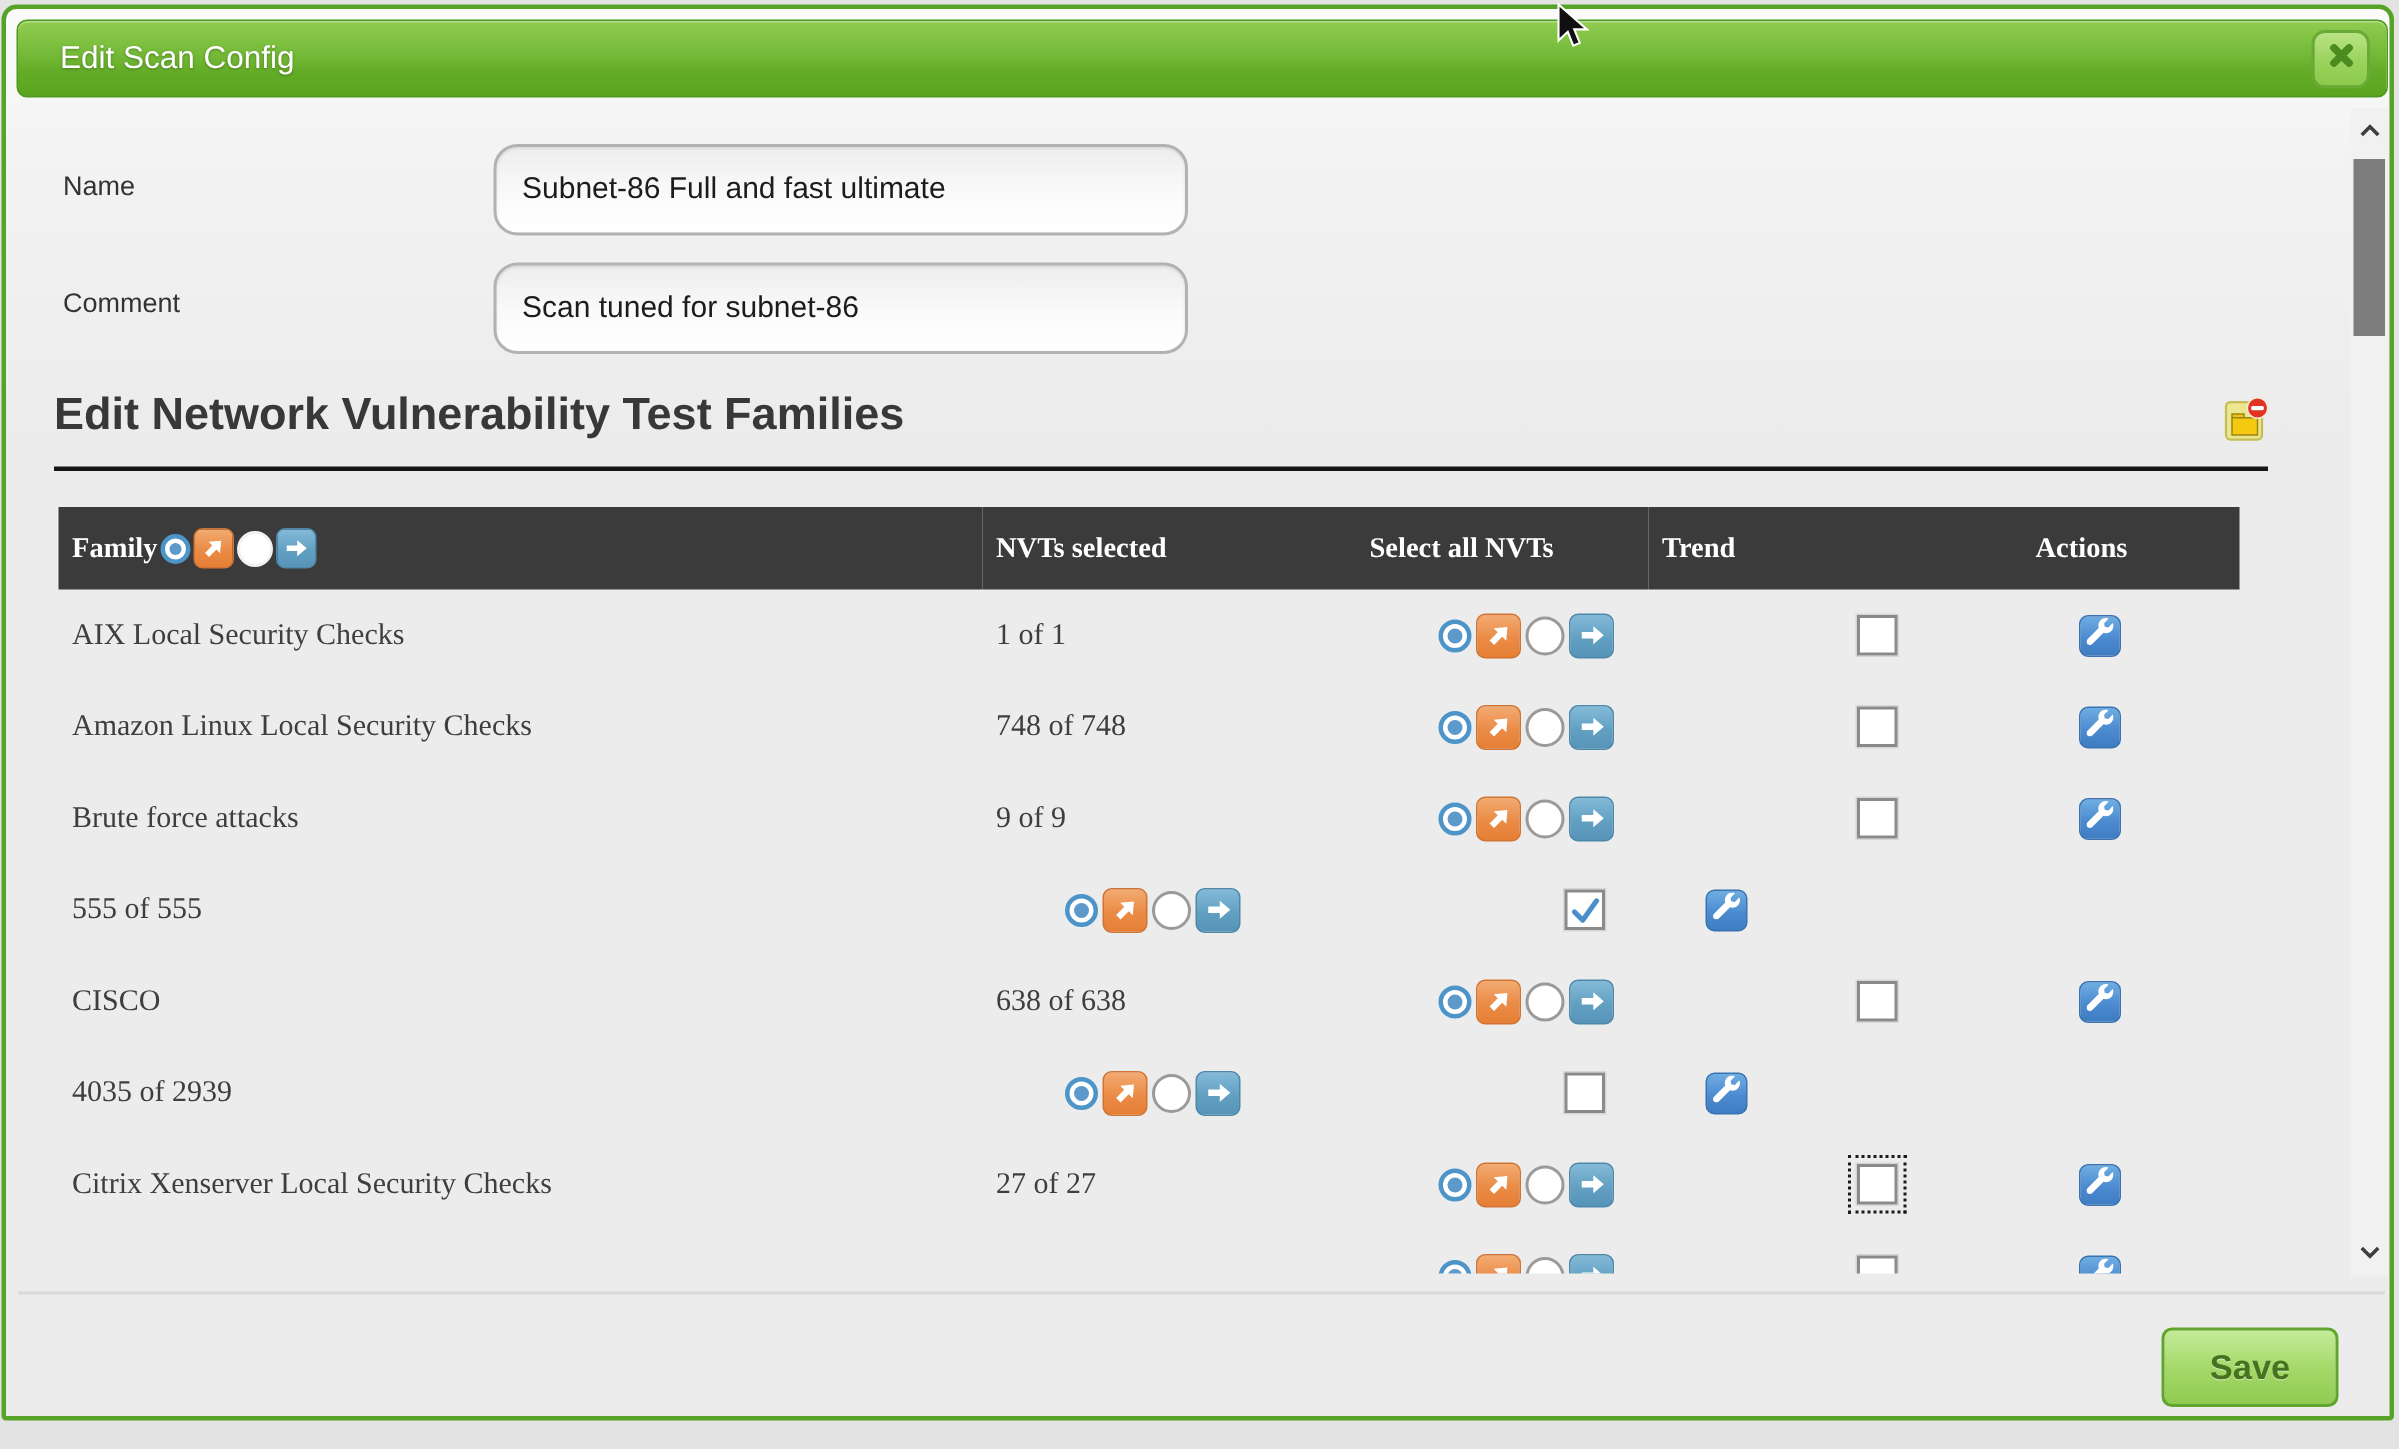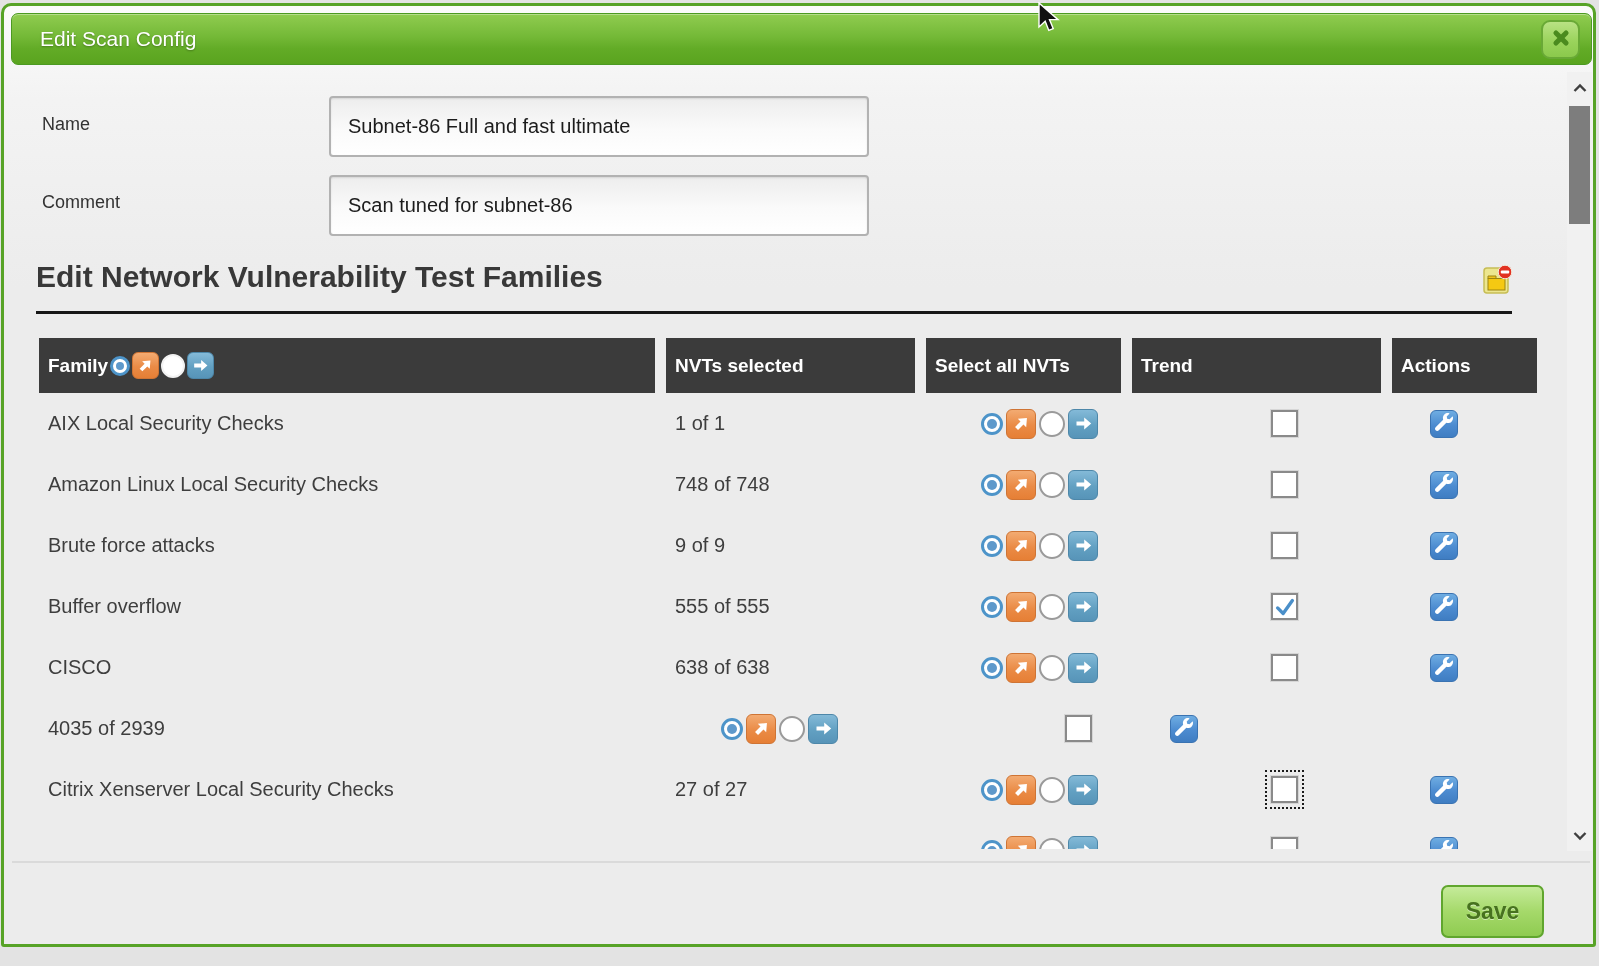--- a/index.html
+++ b/index.html
@@ -57,22 +57,22 @@
   .viewport {
     position:absolute; left:0; top:64px; width:1558px; height:779px;
     overflow:hidden;
   }
 
   
   .field-label { position:absolute; left:38px; font-size:18px; color:#333; }
   .lbl-name    { top:44px; }
   .lbl-comment { top:122px; }
   .text-input {
-    position:absolute; left:325px; width:540px; height:61px;
-    border:2px solid #b2b2b2; border-radius:4px;
+    position:absolute; left:325px; width:463px; height:61px;
+    border:2px solid #b2b2b2; border-radius:16px;
     background:linear-gradient(180deg,#ededed 0%,#fafafa 55%,#ffffff 100%);
     box-shadow:inset 0 1px 2px rgba(0,0,0,.10);
     font-family:inherit; font-size:20px; color:#1c1c1c;
     padding:0 17px; outline:none;
   }
   .inp-name    { top:26px; }
   .inp-comment { top:105px; }
 
   
   .section-heading {
@@ -83,21 +83,22 @@
     position:absolute; left:32px; top:241px; width:1476px; height:3px;
     background:#161616;
   }
   .sync-icon { position:absolute; left:1478px; top:194px; width:31px; height:31px; cursor:pointer; }
 
   
   .nvt-table { position:absolute; left:35px; top:268px; width:1470px; }
   .thead, .tr {
     display:grid;
     grid-template-columns:616px 249px 195px 249px 145px;
-    column-gap:11px;
+    column-gap:0;
+    font-family:Liberation Serif, serif;
   }
   .th {
     background:#3b3b3b; color:#fff; font-size:19px; font-weight:bold;
     height:55px; display:flex; align-items:center; padding-left:9px;
   }
   .th-family { gap:2px; }
   .tr { height:61px; align-items:center; }
   .td-text { font-size:20px; color:#3e3e3e; padding-left:9px; }
 
   
@@ -147,21 +148,21 @@
 
   
   .tr.partial .td-text { color:transparent; }
 
   
   .footer-divider {
     position:absolute; left:8px; top:855px; width:1578px; height:2px;
     background:#dadada;
   }
   .save-btn {
-    position:absolute; left:1437px; top:879px; width:103px; height:53px;
+    position:absolute; left:1437px; top:879px; width:118px; height:53px;
     border-radius:7px; cursor:pointer;
     border:2px solid #60a62e;
     background:linear-gradient(180deg,#c5eb9a 0%,#a5d96a 50%,#8fcb51 100%);
     color:#47721f; font-size:23px; font-weight:bold; font-family:inherit;
     text-shadow:0 1px 0 rgba(255,255,255,.5);
   }
 
   
   .cursor { position:absolute; left:1037px; top:2px; pointer-events:none; }
 </style>
@@ -327,21 +328,20 @@
       <div class="wrench-btn">
         <span>
           <svg width="18" height="18" viewBox="0 0 512 512">
             <path fill="#ffffff" d="M507.73 109.1c-2.24-9.03-13.54-12.09-20.12-5.51l-74.36 74.36-67.88-11.31-11.31-67.88 74.36-74.36c6.62-6.62 3.43-17.9-5.66-20.16-47.38-11.74-99.55.91-136.58 37.93-39.64 39.64-50.55 97.1-34.05 147.2L18.74 402.76c-24.99 24.99-24.99 65.51 0 90.5 24.99 24.99 65.51 24.99 90.5 0l213.21-213.21c50.12 16.71 107.47 5.68 147.37-34.22 37.07-37.07 49.7-89.32 37.91-136.73z"></path>
           </svg>
         </span>
       </div>
     </div>
   </div>
           <div class="tr">
-    <div class="td-text">Buffer overflow</div>
     <div class="td-text">555 of 555</div>
     <div>
       <div class="trend-widget">
         <span class="radio sel"></span>
         <span class="sq-icon sq-orange">
           <svg width="21" height="21" viewBox="0 0 30 30">
                     <polygon points="5,12 16,12 16,6.5 26,15 16,23.5 16,18 5,18" fill="#ffffff"></polygon>
                   </svg>
         </span>
         <span class="radio unsel"></span>

